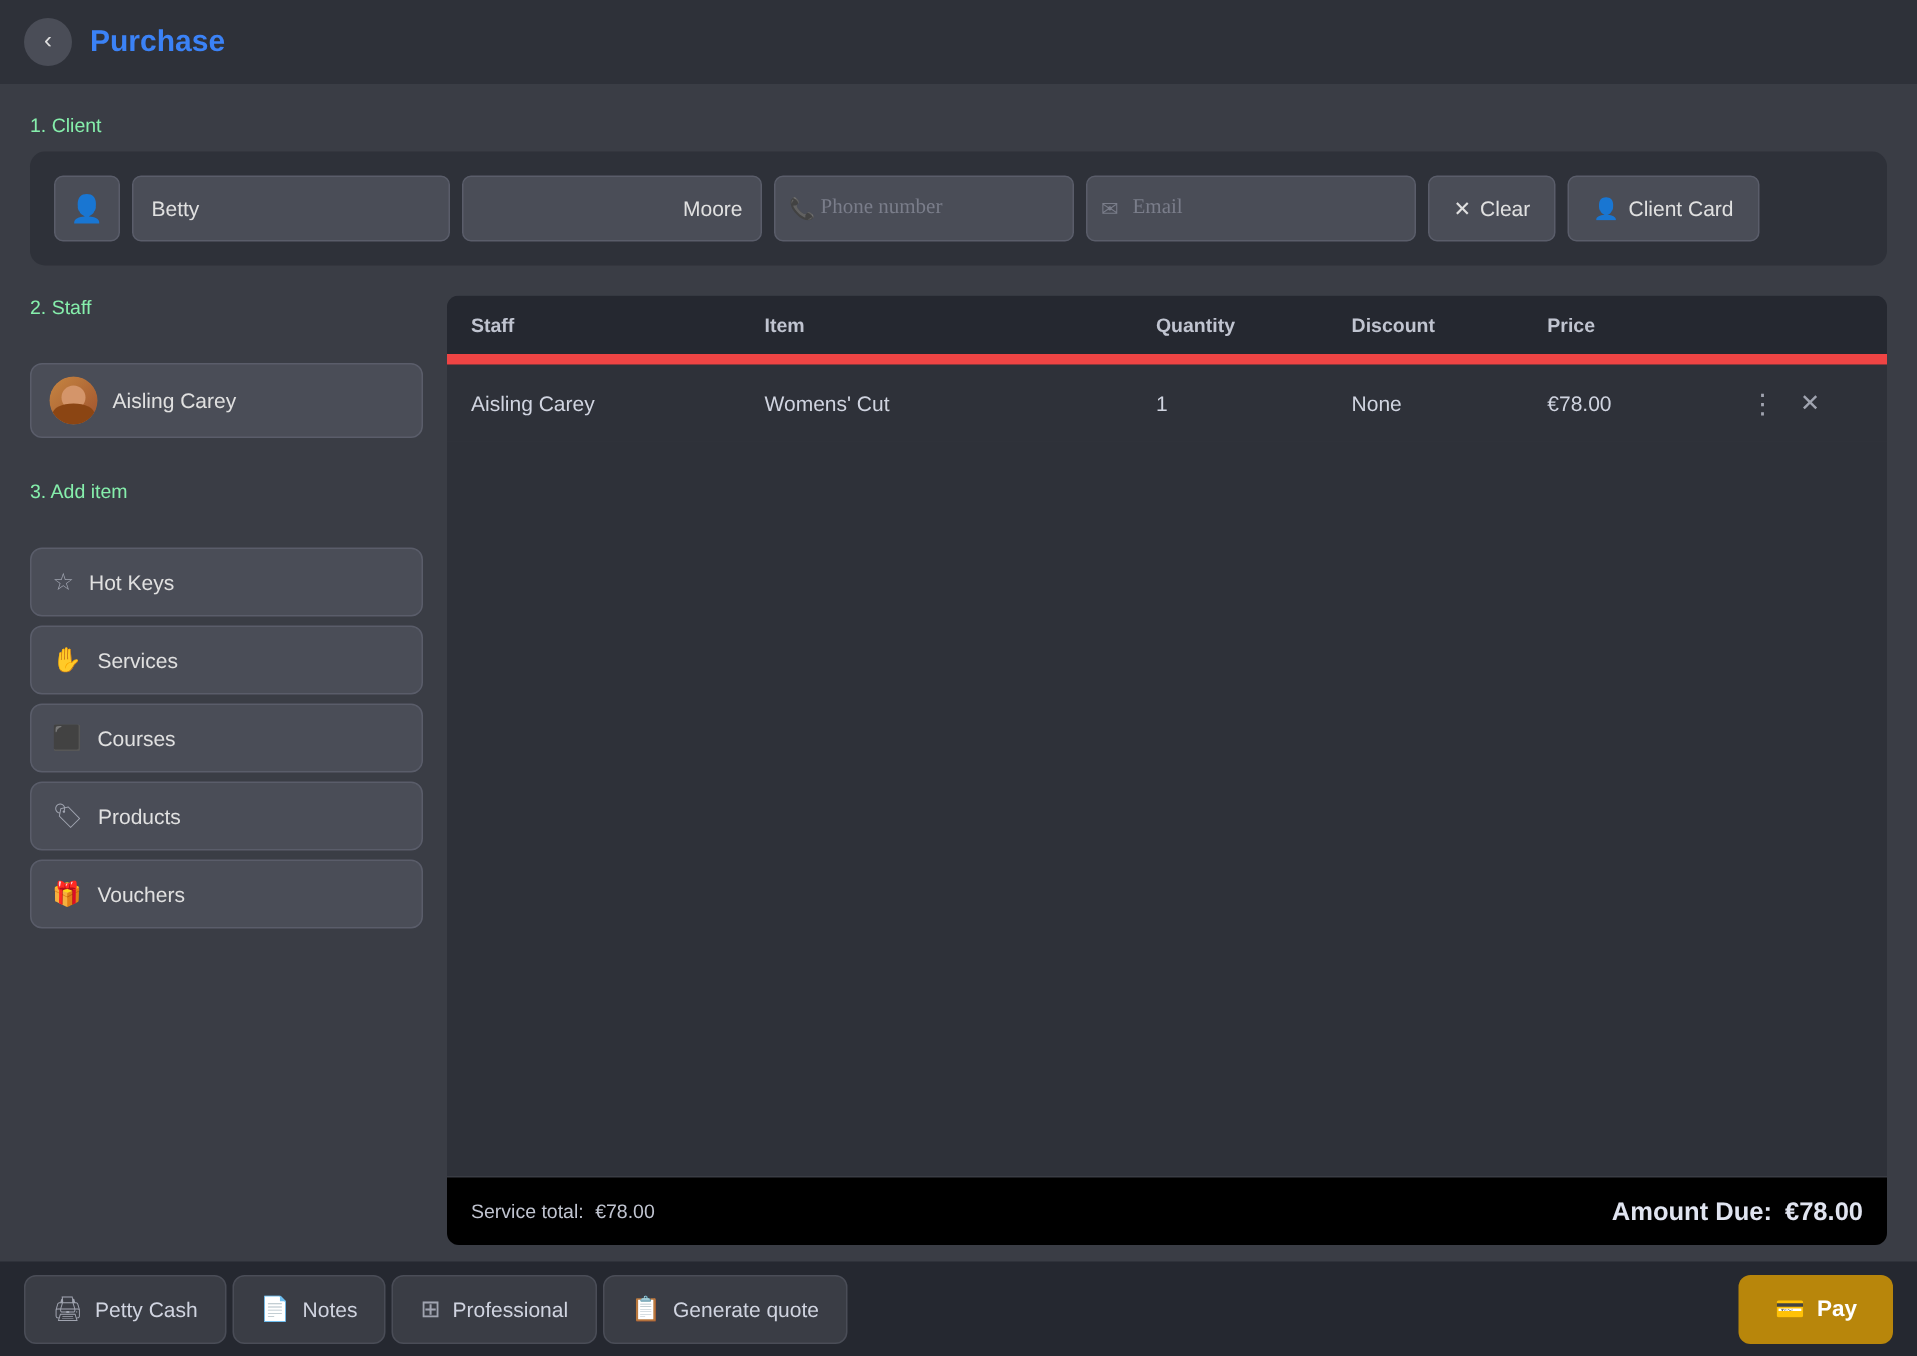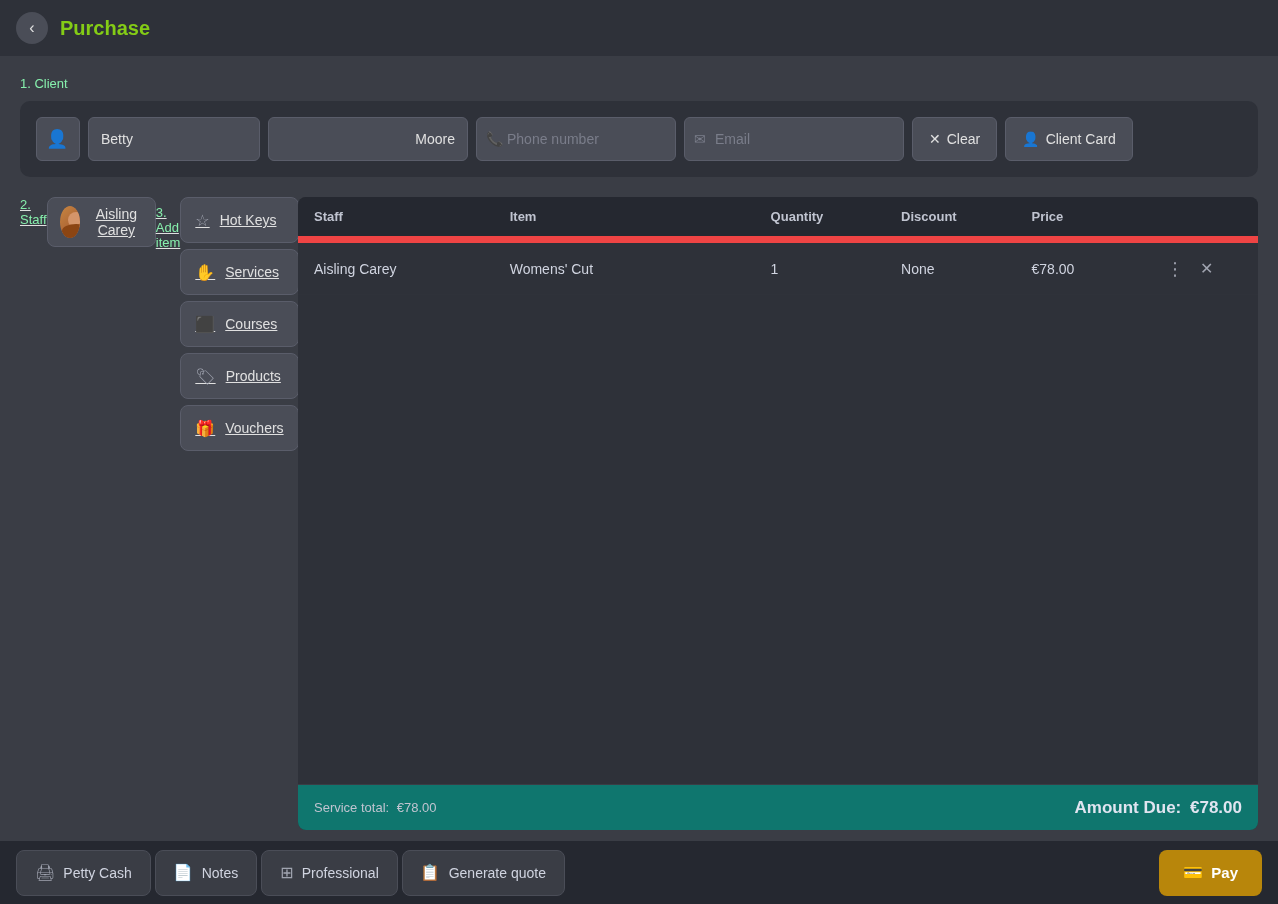--- a/index.html
+++ b/index.html
@@ -34,21 +34,21 @@
       display: flex;
       align-items: center;
       justify-content: center;
       color: #e0e0e0;
       font-size: 16px;
       margin-right: 12px;
     }
     .header-title {
       font-size: 20px;
       font-weight: 600;
-      color: #84cc16;
+      color: #3b82f6;
     }
 
     
     .main-content {
       flex: 1;
       padding: 20px 20px 10px 20px;
       display: flex;
       flex-direction: column;
       gap: 20px;
       overflow: hidden;
@@ -83,37 +83,38 @@
       background: #4a4d57;
       border: 1px solid #5a5d6a;
       border-radius: 6px;
       color: #e0e0e0;
       padding: 0 12px;
       height: 44px;
       font-size: 14px;
       outline: none;
     }
     .client-input::placeholder { color: #7a7d8a; }
-    .input-first { width: 172px; }
+    .input-first { width: 212px; }
     .input-last { width: 200px; text-align: right; }
     .input-phone { width: 200px; }
     .input-email { width: 220px; }
     .input-with-icon {
       position: relative;
       display: flex;
       align-items: center;
     }
     .input-with-icon .icon-prefix {
       position: absolute;
       left: 10px;
       color: #7a7d8a;
       font-size: 14px;
     }
     .input-with-icon input {
       padding-left: 30px;
+      font-family: Liberation Serif, serif;
     }
     .clear-btn {
       background: #4a4d57;
       border: 1px solid #5a5d6a;
       border-radius: 6px;
       color: #e0e0e0;
       padding: 0 16px;
       height: 44px;
       cursor: pointer;
       display: flex;
@@ -155,23 +156,22 @@
       gap: 16px;
       flex: 1;
       overflow: hidden;
     }
 
     
     .left-panel {
       width: 262px;
       flex-shrink: 0;
       display: flex;
-      flex-direction: row;
-      gap: 0;
-      text-decoration: underline;
+      flex-direction: column;
+      gap: 20px;
     }
 
     
     .staff-btn {
       background: #4a4d57;
       border: 1px solid #5a5d6a;
       border-radius: 8px;
       padding: 8px 12px;
       display: flex;
       align-items: center;
@@ -304,21 +304,21 @@
     }
     .remove-btn {
       background: none;
       border: none;
       color: #a0a4b0;
       cursor: pointer;
       font-size: 16px;
       padding: 4px;
     }
     .table-footer {
-      background: #0f766e;
+      background: #000000;
       padding: 0 16px;
       height: 46px;
       display: flex;
       align-items: center;
       justify-content: space-between;
       border-top: 1px solid #3a3d45;
     }
     .service-total {
       font-size: 13px;
       color: #c0c4d0;

